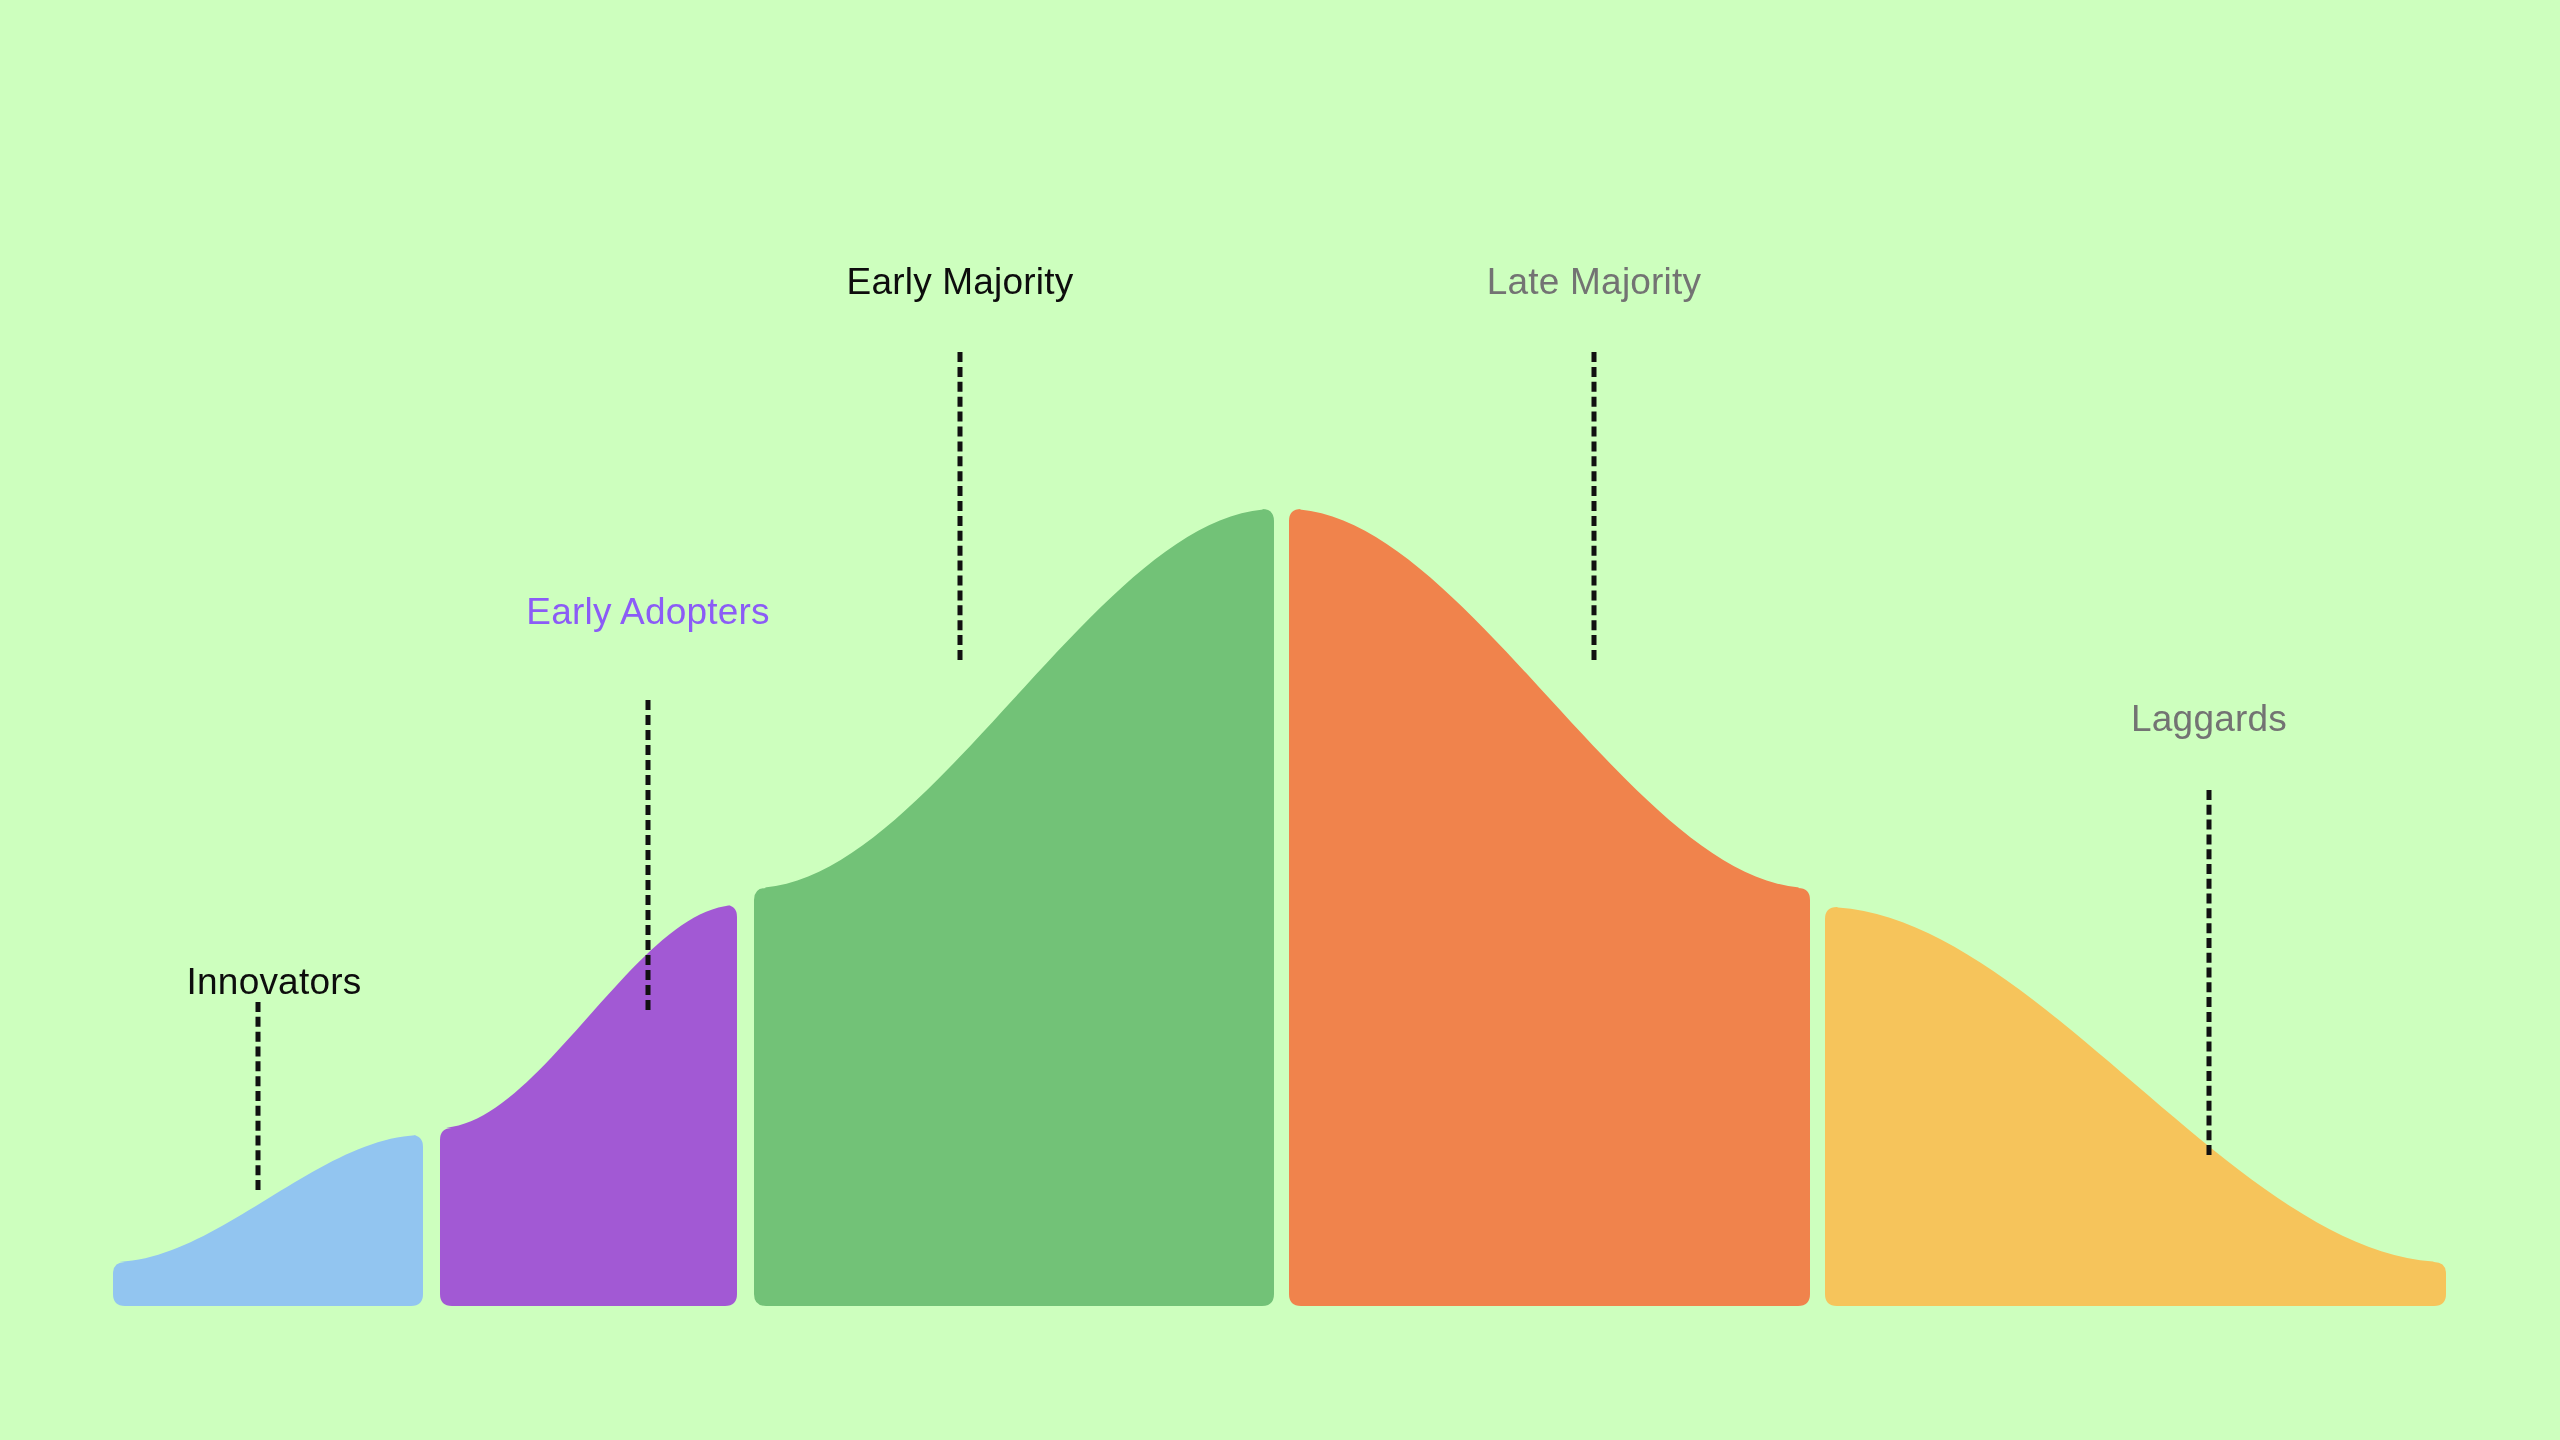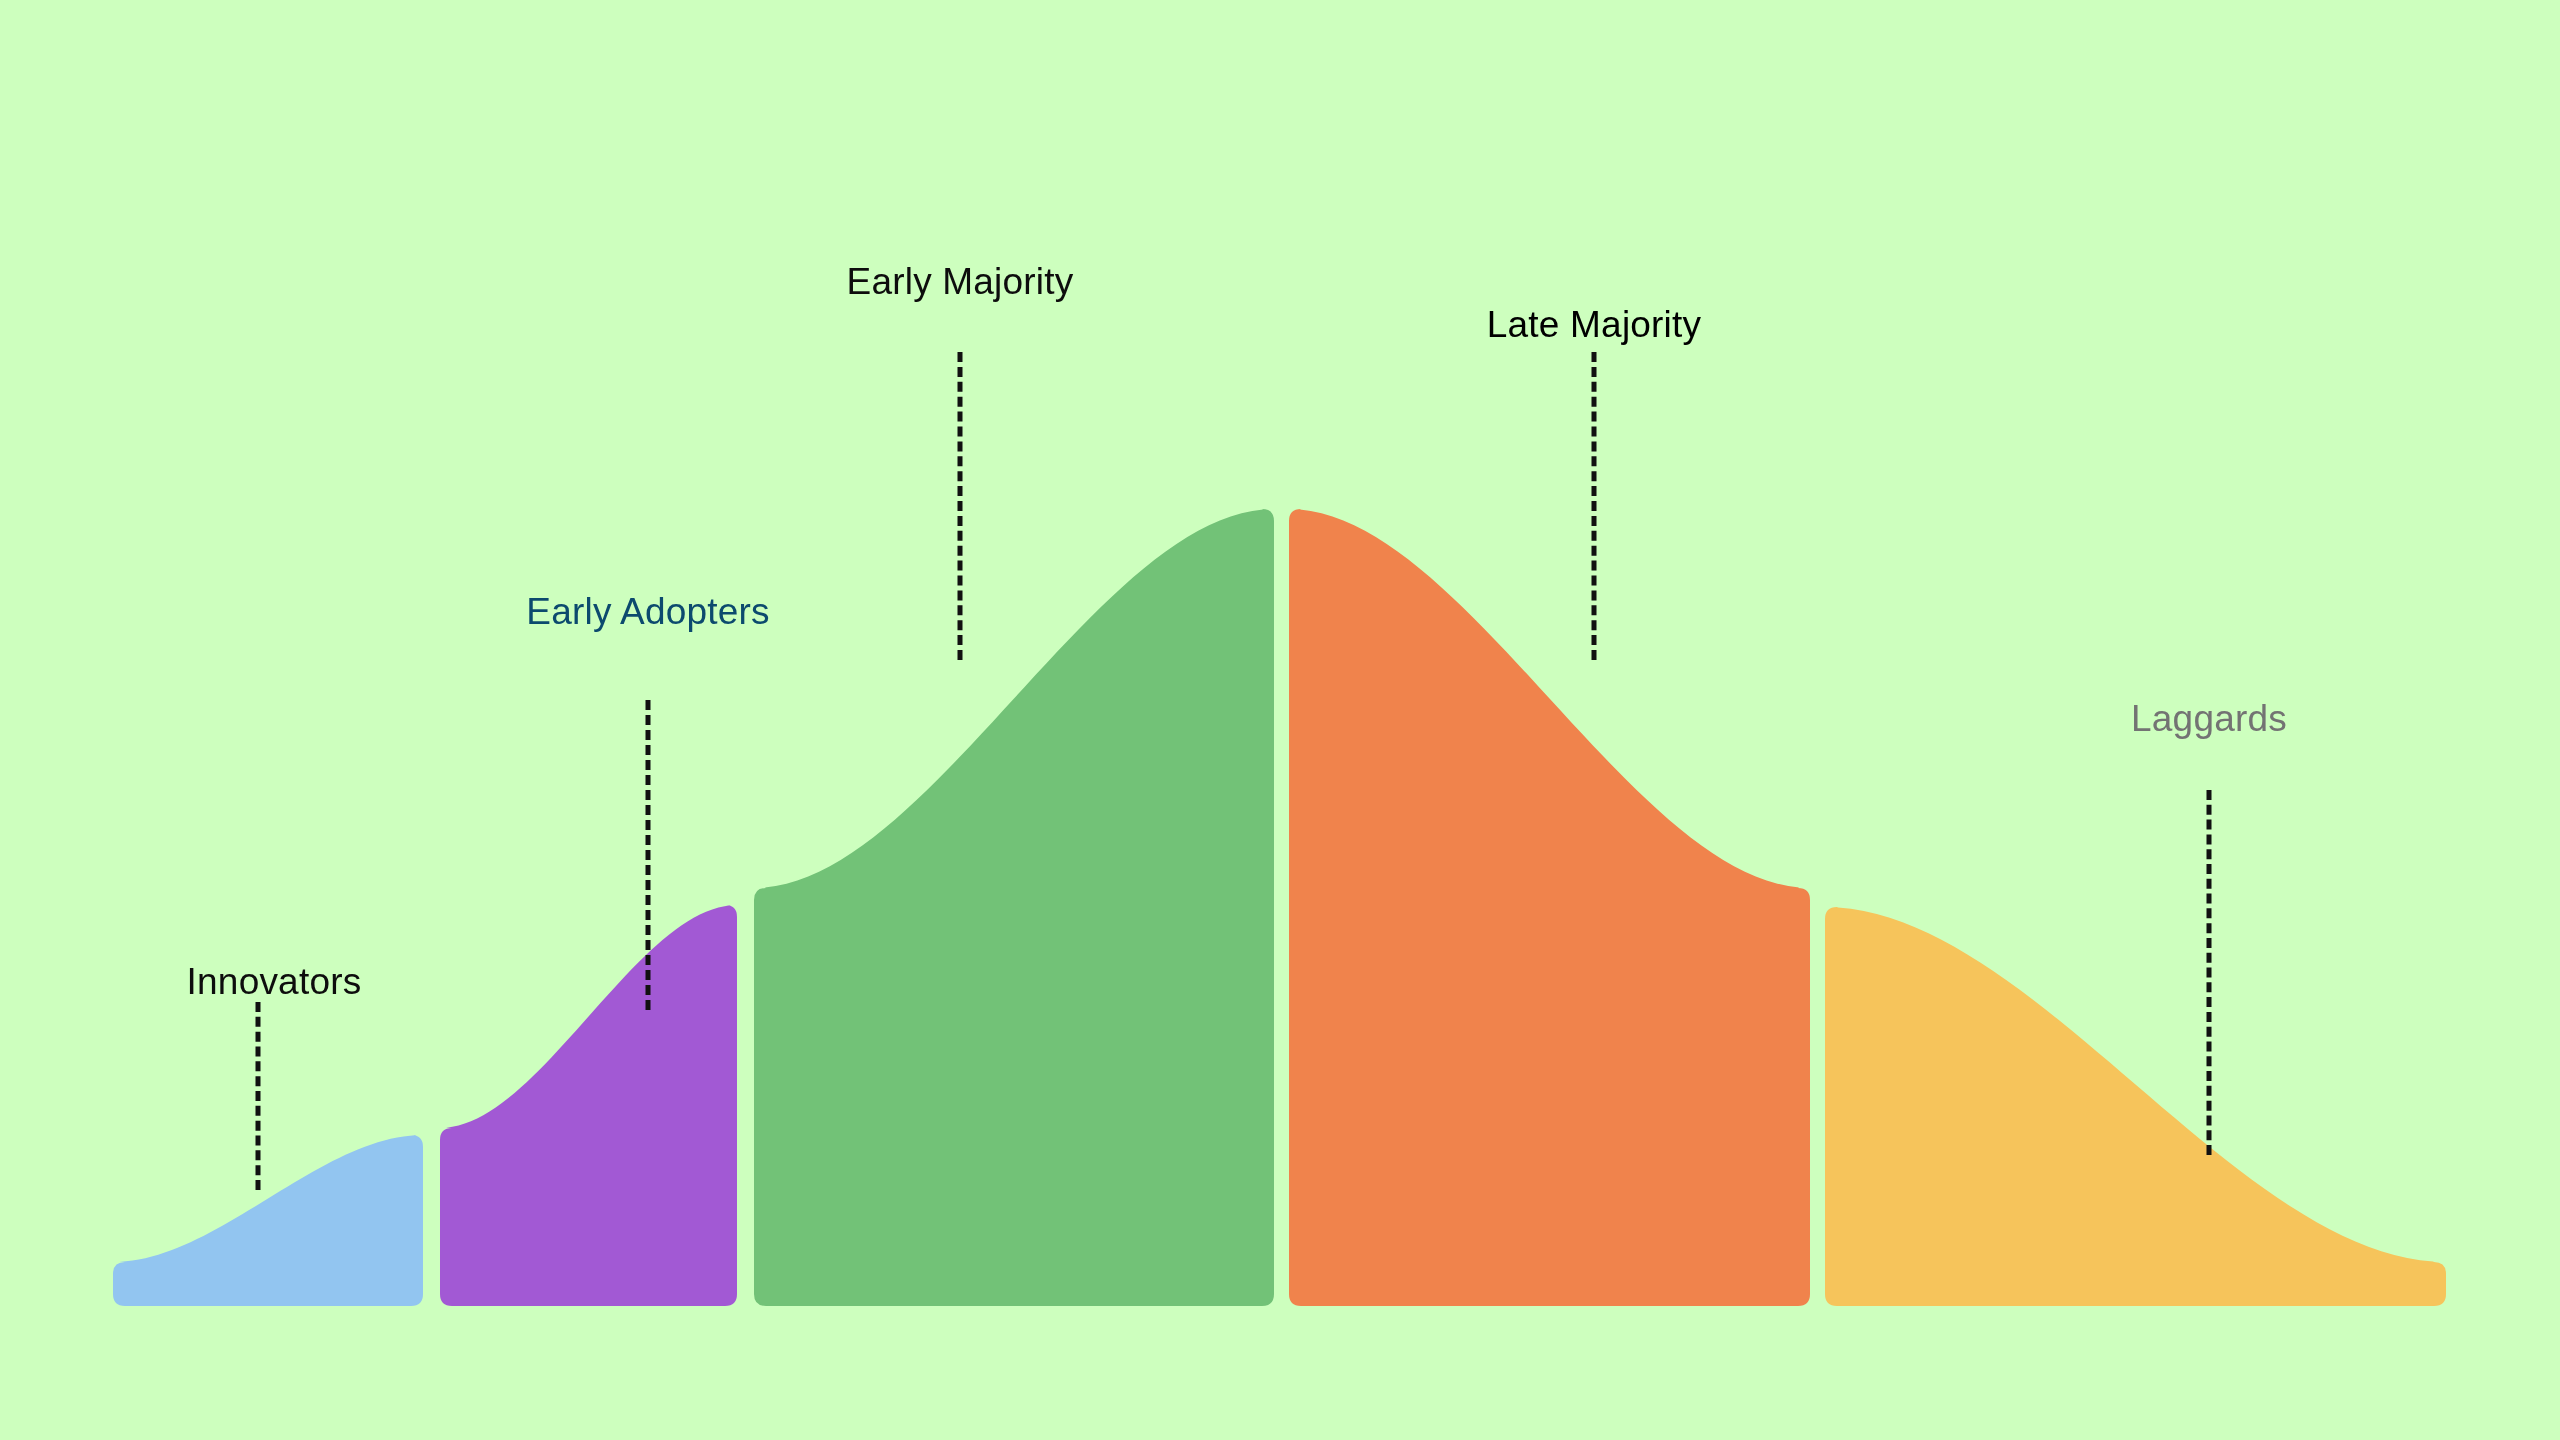--- a/index.html
+++ b/index.html
@@ -53,23 +53,23 @@
         <path d="M 440 1294 L 440 1140 Q 440 1128 452 1128 L 446.19 1127.71 L 452.38 1126.87 L 458.56 1125.50 L 464.75 1123.61 L 470.94 1121.24 L 477.13 1118.42 L 483.31 1115.16 L 489.50 1111.48 L 495.69 1107.42 L 501.88 1103.00 L 508.06 1098.23 L 514.25 1093.16 L 520.44 1087.79 L 526.63 1082.15 L 532.81 1076.28 L 539.00 1070.19 L 545.19 1063.90 L 551.38 1057.44 L 557.56 1050.84 L 563.75 1044.12 L 569.94 1037.30 L 576.13 1030.41 L 582.31 1023.46 L 588.50 1016.50 L 594.69 1009.54 L 600.88 1002.59 L 607.06 995.70 L 613.25 988.88 L 619.44 982.16 L 625.63 975.56 L 631.81 969.10 L 638.00 962.81 L 644.19 956.72 L 650.38 950.85 L 656.56 945.21 L 662.75 939.84 L 668.94 934.77 L 675.13 930.00 L 681.31 925.58 L 687.50 921.52 L 693.69 917.84 L 699.88 914.58 L 706.06 911.76 L 712.25 909.39 L 718.44 907.50 L 724.63 906.13 L 730.81 905.29 L 725 905 Q 737 905 737 917 L 737 1294 Q 737 1306 725 1306 L 452 1306 Q 440 1306 440 1294 Z" fill="#a259d4"></path>
         <path d="M 754 1294 L 754 900 Q 754 888 766 888 L 764.83 887.51 L 775.67 886.08 L 786.50 883.74 L 797.33 880.54 L 808.17 876.52 L 819.00 871.71 L 829.83 866.17 L 840.67 859.93 L 851.50 853.02 L 862.33 845.51 L 873.17 837.41 L 884.00 828.78 L 894.83 819.66 L 905.67 810.08 L 916.50 800.10 L 927.33 789.74 L 938.17 779.06 L 949.00 768.08 L 959.83 756.86 L 970.67 745.44 L 981.50 733.85 L 992.33 722.13 L 1003.17 710.34 L 1014.00 698.50 L 1024.83 686.66 L 1035.67 674.87 L 1046.50 663.15 L 1057.33 651.56 L 1068.17 640.14 L 1079.00 628.92 L 1089.83 617.94 L 1100.67 607.26 L 1111.50 596.90 L 1122.33 586.92 L 1133.17 577.34 L 1144.00 568.22 L 1154.83 559.59 L 1165.67 551.49 L 1176.50 543.98 L 1187.33 537.07 L 1198.17 530.83 L 1209.00 525.29 L 1219.83 520.48 L 1230.67 516.46 L 1241.50 513.26 L 1252.33 510.92 L 1263.17 509.49 L 1262 509 Q 1274 509 1274 521 L 1274 1294 Q 1274 1306 1262 1306 L 766 1306 Q 754 1306 754 1294 Z" fill="#72c277"></path>
         <path d="M 1289 1294 L 1289 521 Q 1289 509 1301 509 L 1299.85 509.49 L 1310.71 510.92 L 1321.56 513.26 L 1332.42 516.46 L 1343.27 520.48 L 1354.13 525.29 L 1364.98 530.83 L 1375.83 537.07 L 1386.69 543.98 L 1397.54 551.49 L 1408.40 559.59 L 1419.25 568.22 L 1430.10 577.34 L 1440.96 586.92 L 1451.81 596.90 L 1462.67 607.26 L 1473.52 617.94 L 1484.38 628.92 L 1495.23 640.14 L 1506.08 651.56 L 1516.94 663.15 L 1527.79 674.87 L 1538.65 686.66 L 1549.50 698.50 L 1560.35 710.34 L 1571.21 722.13 L 1582.06 733.85 L 1592.92 745.44 L 1603.77 756.86 L 1614.63 768.08 L 1625.48 779.06 L 1636.33 789.74 L 1647.19 800.10 L 1658.04 810.08 L 1668.90 819.66 L 1679.75 828.78 L 1690.60 837.41 L 1701.46 845.51 L 1712.31 853.02 L 1723.17 859.93 L 1734.02 866.17 L 1744.88 871.71 L 1755.73 876.52 L 1766.58 880.54 L 1777.44 883.74 L 1788.29 886.08 L 1799.15 887.51 L 1798 888 Q 1810 888 1810 900 L 1810 1294 Q 1810 1306 1798 1306 L 1301 1306 Q 1289 1306 1289 1294 Z" fill="#f0834c"></path>
         <path d="M 1825 1294 L 1825 919 Q 1825 907 1837 907 L 1837.94 907.46 L 1850.88 908.80 L 1863.81 910.99 L 1876.75 913.98 L 1889.69 917.75 L 1902.63 922.25 L 1915.56 927.45 L 1928.50 933.30 L 1941.44 939.76 L 1954.38 946.80 L 1967.31 954.39 L 1980.25 962.47 L 1993.19 971.01 L 2006.13 979.98 L 2019.06 989.34 L 2032.00 999.04 L 2044.94 1009.05 L 2057.88 1019.32 L 2070.81 1029.83 L 2083.75 1040.54 L 2096.69 1051.39 L 2109.63 1062.36 L 2122.56 1073.41 L 2135.50 1084.50 L 2148.44 1095.59 L 2161.38 1106.64 L 2174.31 1117.61 L 2187.25 1128.46 L 2200.19 1139.17 L 2213.13 1149.68 L 2226.06 1159.95 L 2239.00 1169.96 L 2251.94 1179.66 L 2264.88 1189.02 L 2277.81 1197.99 L 2290.75 1206.53 L 2303.69 1214.61 L 2316.63 1222.20 L 2329.56 1229.24 L 2342.50 1235.70 L 2355.44 1241.55 L 2368.38 1246.75 L 2381.31 1251.25 L 2394.25 1255.02 L 2407.19 1258.01 L 2420.13 1260.20 L 2433.06 1261.54 L 2434 1262 Q 2446 1262 2446 1274 L 2446 1294 Q 2446 1306 2434 1306 L 1837 1306 Q 1825 1306 1825 1294 Z" fill="#f6c45b"></path>
       </g>
   </svg>
 
   <div id="labels-layer">
       <div class="seg-label" style="left: 258px; top: 963px; color: rgb(13, 13, 13); margin-left: 16px;">Innovators</div>
       <div class="leader" style="left: 258px; top: 1002px; height: 188px; border-left-color: rgb(17, 17, 17);"></div>
-      <div class="seg-label" style="left: 648px; top: 593px; color: #0c4a6e;">Early Adopters</div>
+      <div class="seg-label" style="left: 648px; top: 593px; color: #8b5cf6;">Early Adopters</div>
       <div class="leader" style="left: 648px; top: 700px; height: 310px; border-left-color: rgb(17, 17, 17);"></div>
       <div class="seg-label" style="left: 960px; top: 263px; color: rgb(13, 13, 13);">Early Majority</div>
       <div class="leader" style="left: 960px; top: 352px; height: 308px; border-left-color: rgb(17, 17, 17);"></div>
-      <div class="seg-label" style="left: 1594px; top: 263px; color: #000000; margin-top: 43px;">Late Majority</div>
+      <div class="seg-label" style="left: 1594px; top: 263px; color: #737373;">Late Majority</div>
       <div class="leader" style="left: 1594px; top: 352px; height: 308px; border-left-color: rgb(17, 17, 17);"></div>
       <div class="seg-label" style="left: 2209px; top: 700px; color: #737373;">Laggards</div>
       <div class="leader" style="left: 2209px; top: 790px; height: 365px; border-left-color: rgb(17, 17, 17);"></div>
     </div>
 
 </div>
 
 </body></html>

